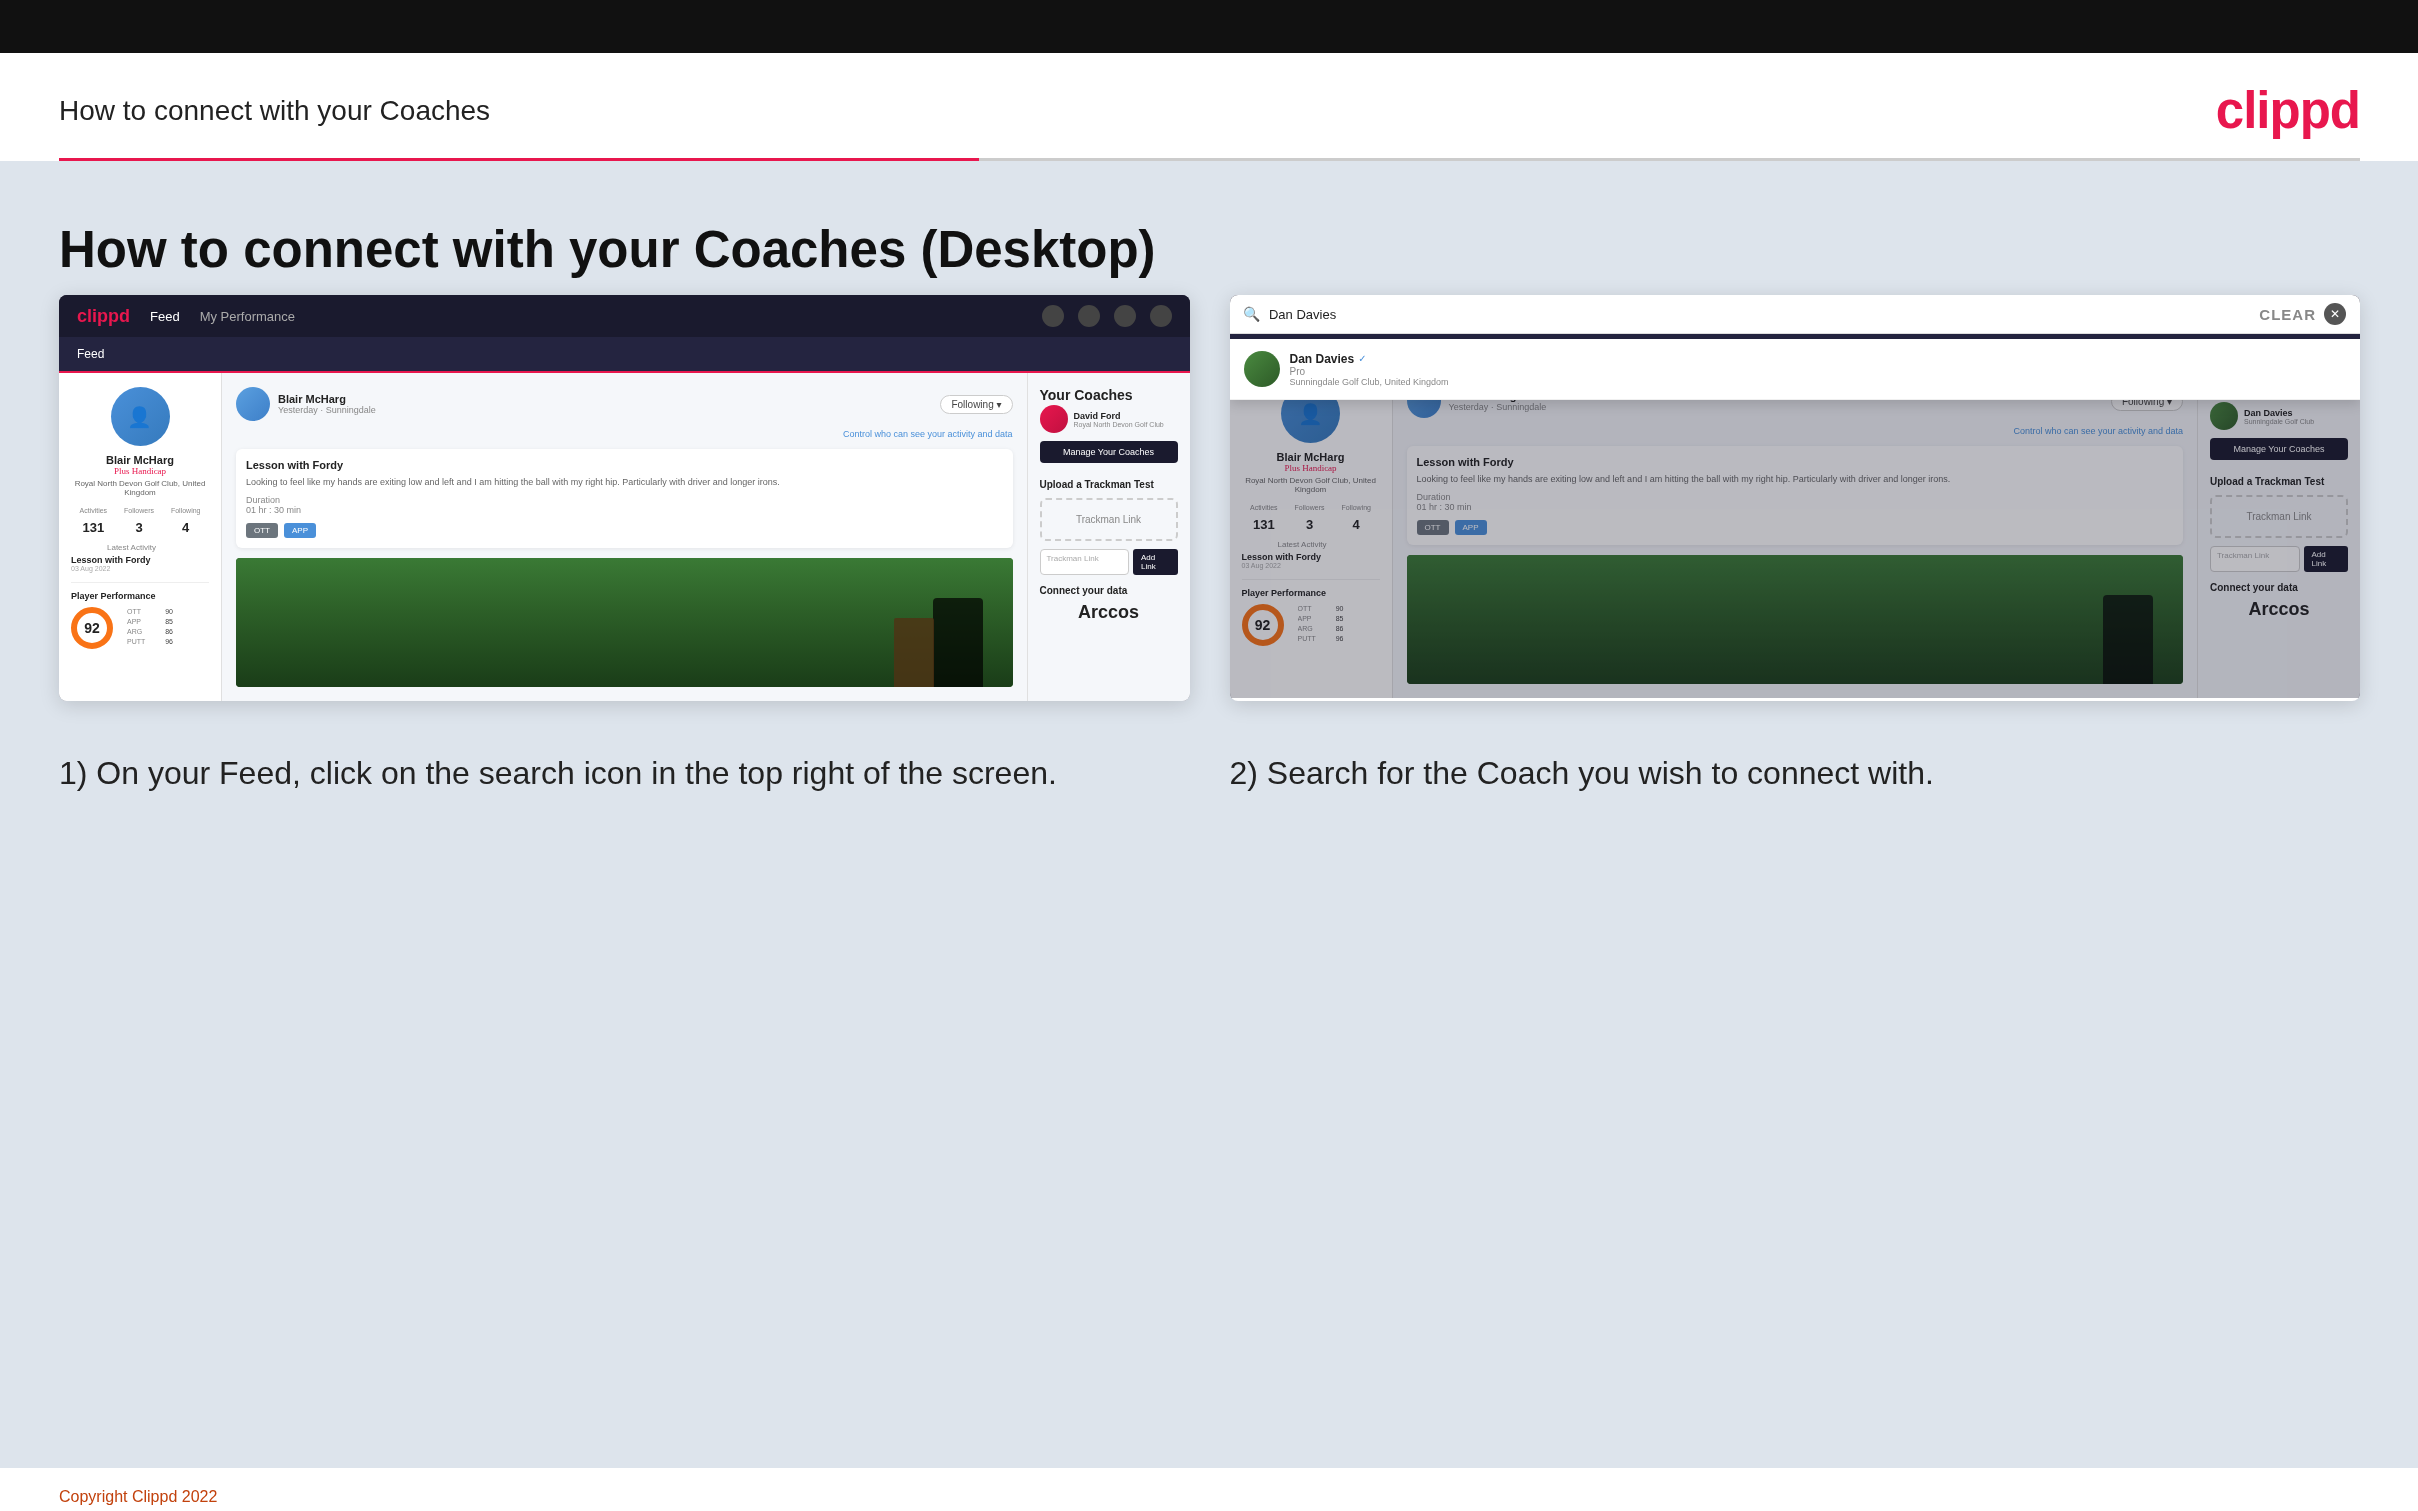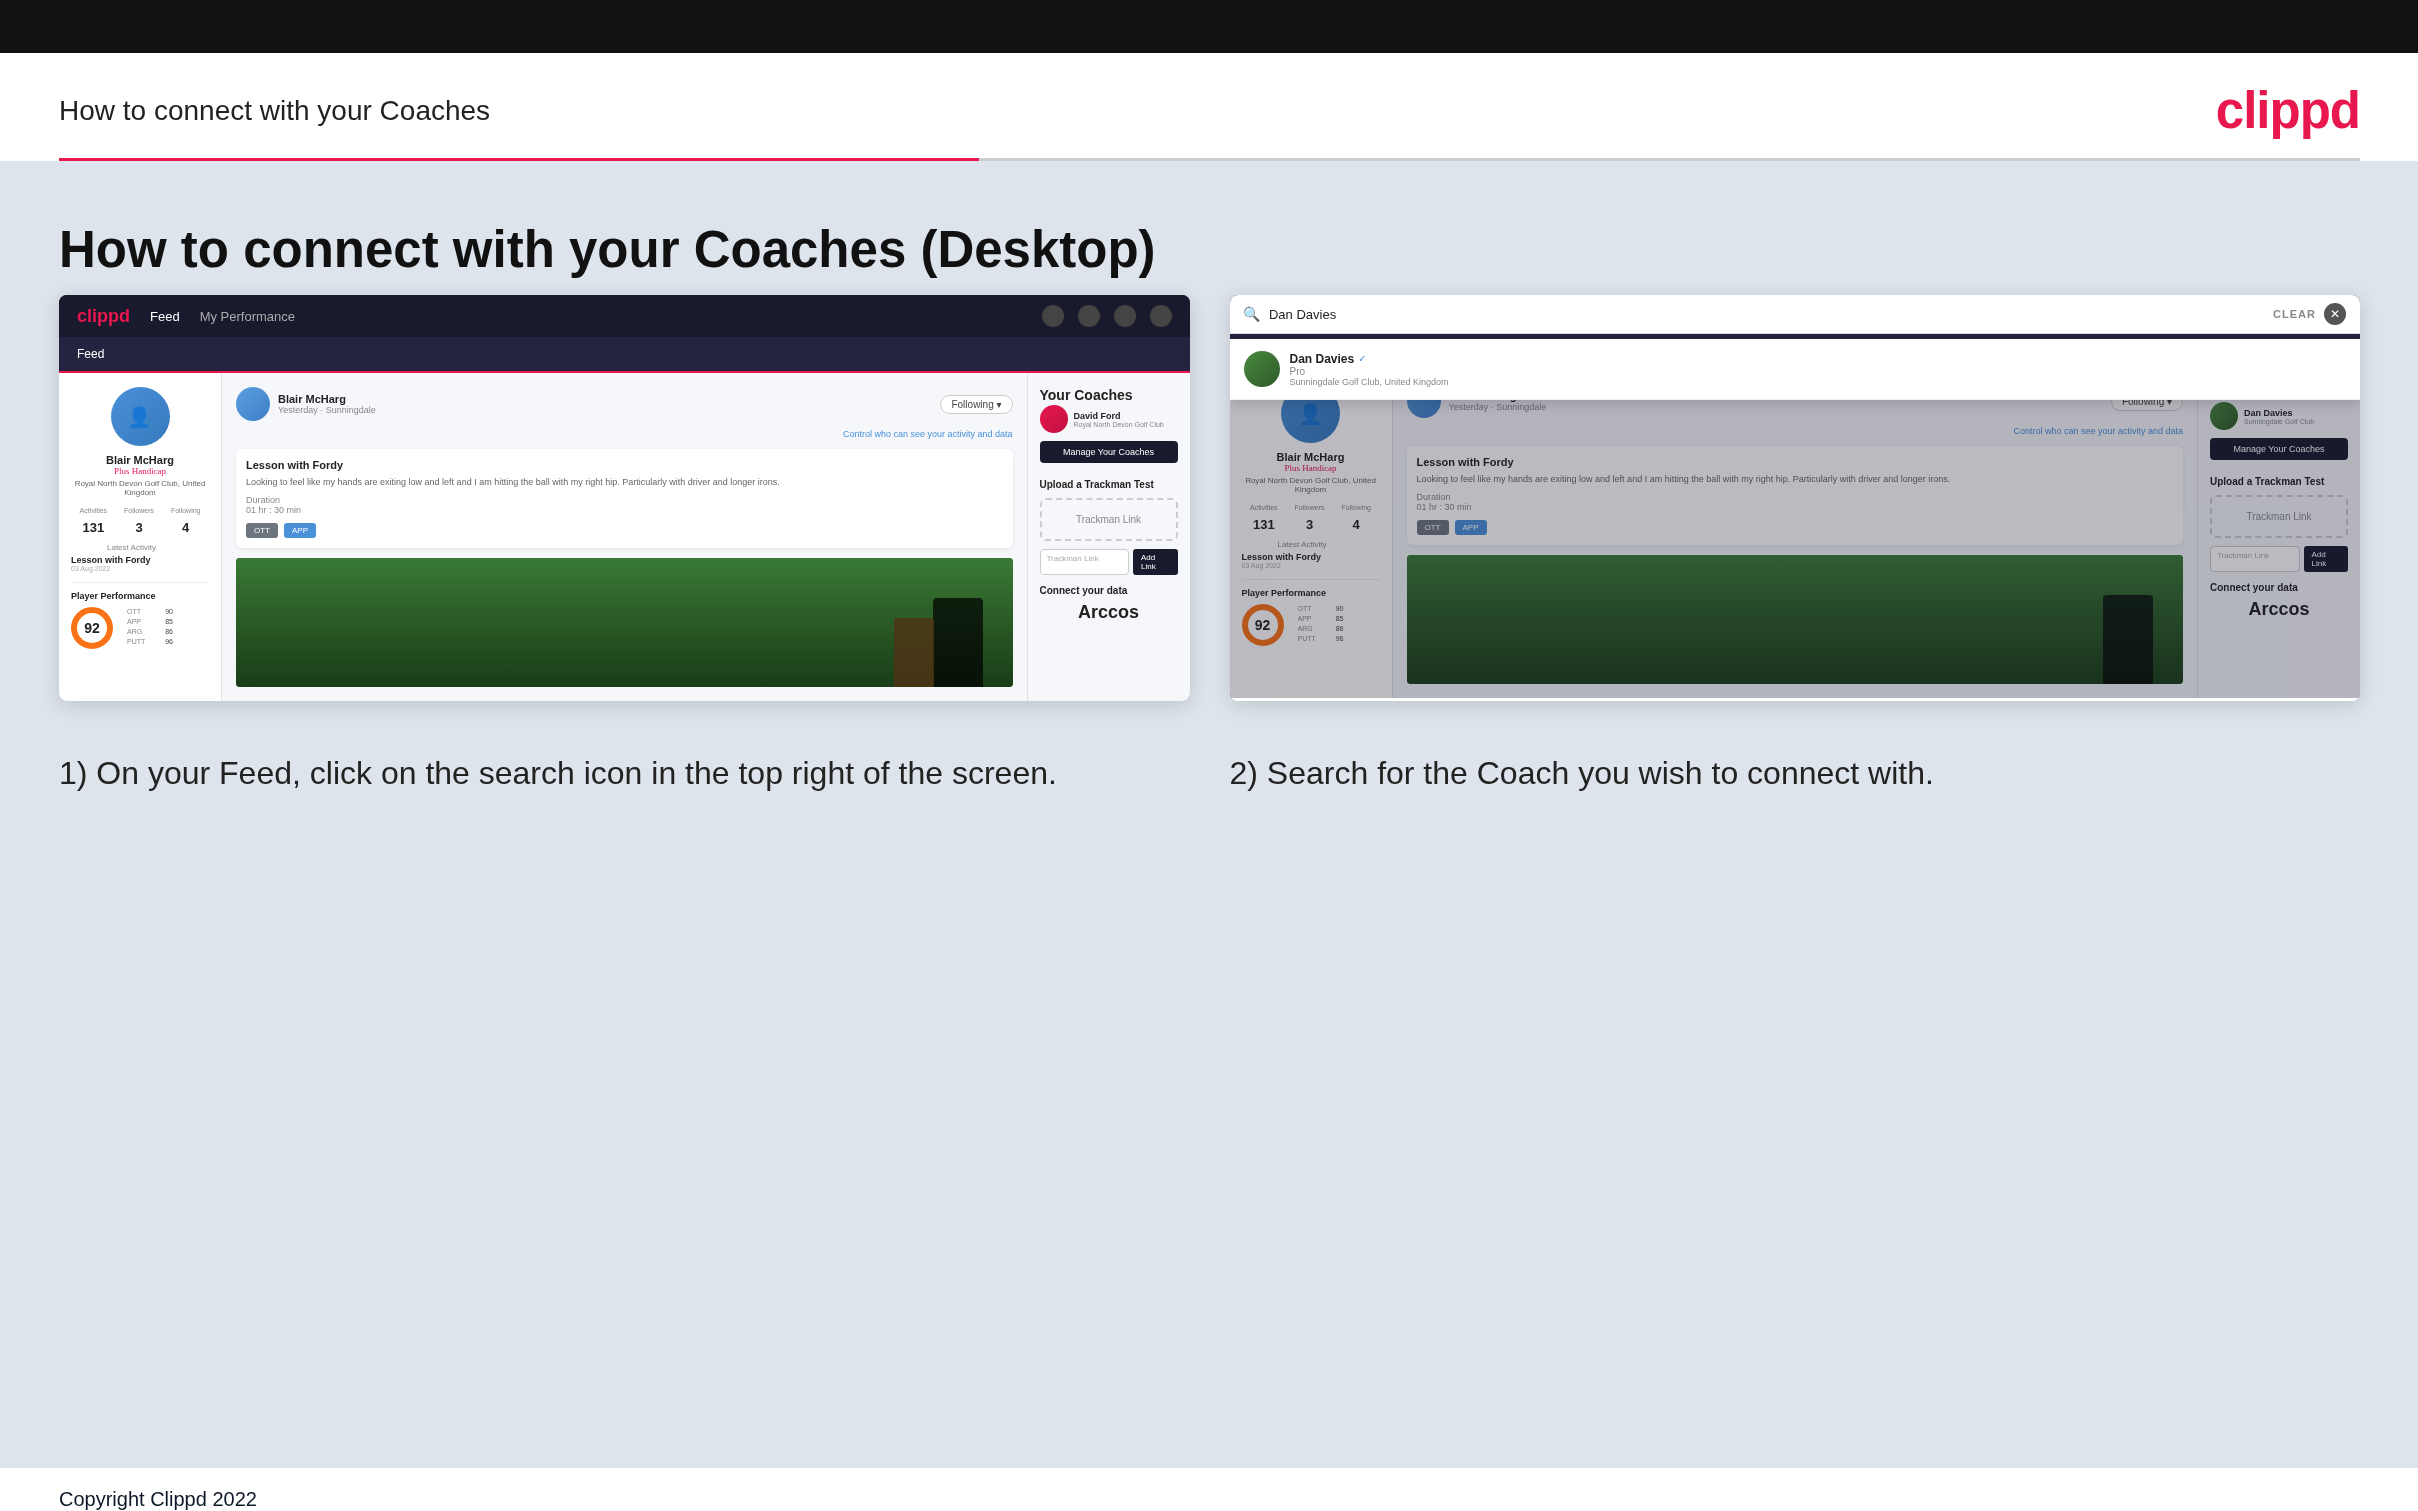--- a/index.html
+++ b/index.html
@@ -453,21 +453,21 @@
       padding: 8px 14px;
       gap: 8px;
       border-bottom: 1px solid #e0e0e0;
     }
     .mock-search-input-area {
       flex: 1;
       font-size: 13px;
       color: #222;
     }
     .mock-clear-btn {
-      font-size: 11px;
+      font-size: 15px;
       color: #888;
       font-weight: 600;
       letter-spacing: 1px;
     }
     .mock-close-btn {
       width: 22px;
       height: 22px;
       background: #555;
       border-radius: 50%;
       display: flex;
@@ -525,22 +525,22 @@
       color: #222;
       line-height: 1.4;
     }
 
     
     .footer {
       padding: 20px 59px;
       background: #fff;
     }
     .footer-text {
-      font-size: 20px;
-      color: #0f172a;
+      font-size: 16px;
+      color: #c2410c;
     }
   </style>
 </head>
 <body>
 
 <div class="top-bar"></div>
 
 <div class="header">
   <span class="header-title">How to connect with your Coaches</span>
   <span class="clippd-logo">clippd</span>

